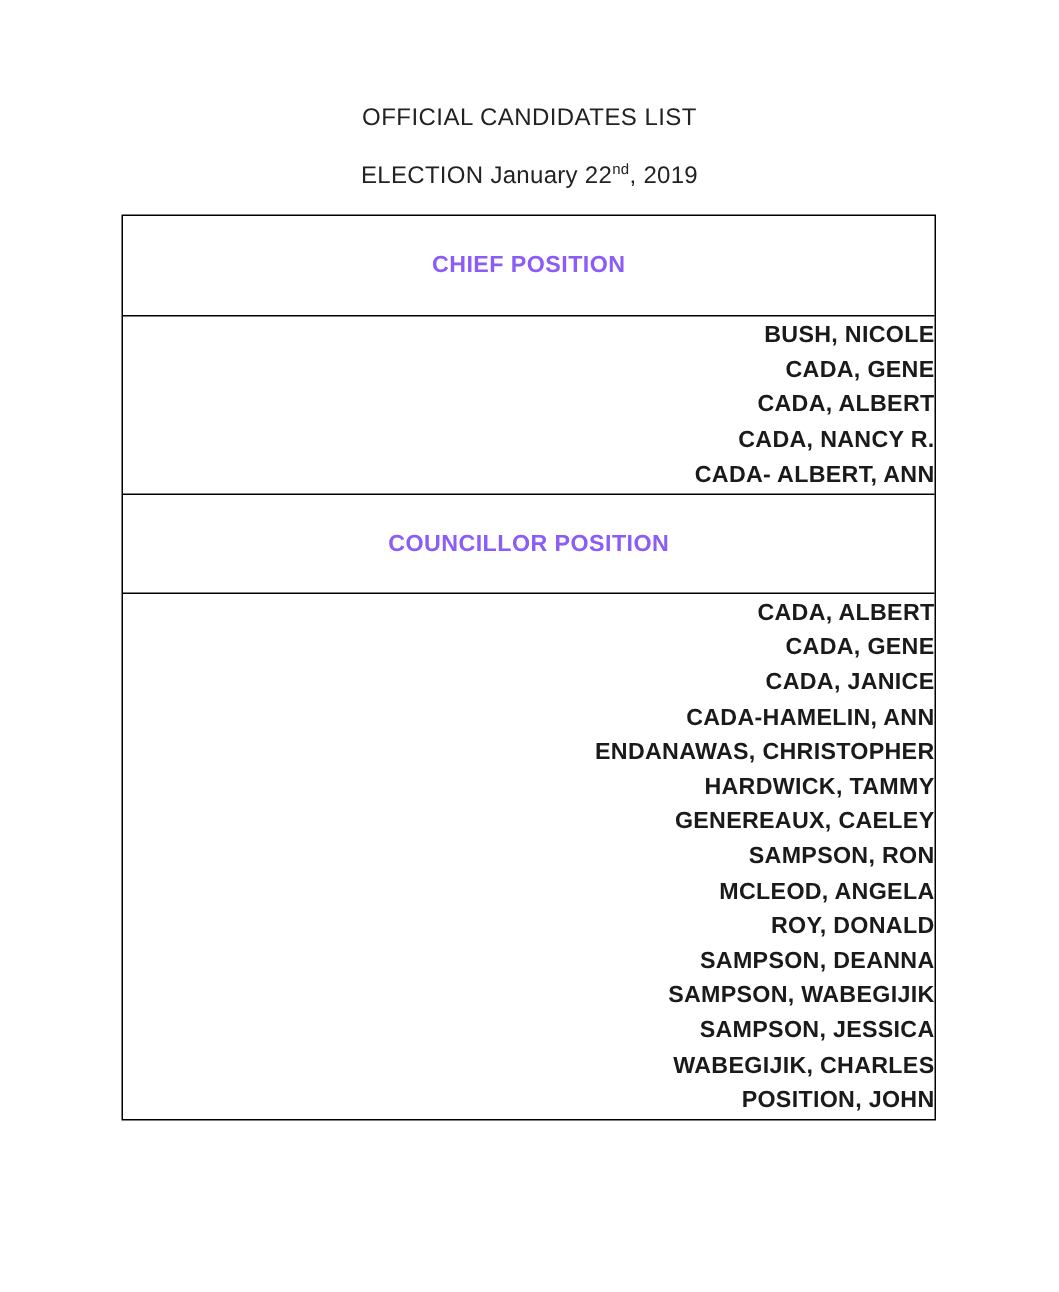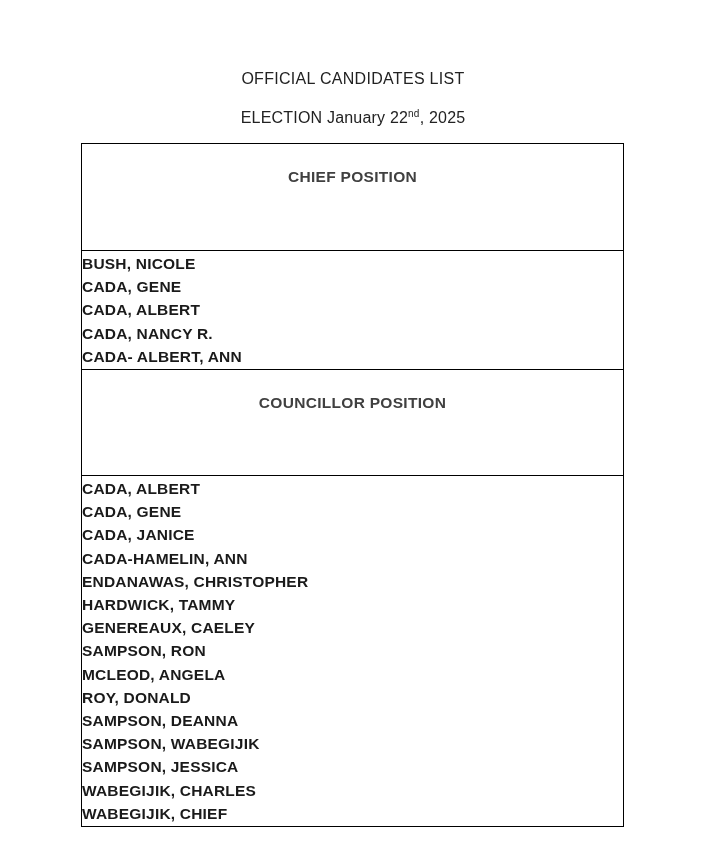--- a/index.html
+++ b/index.html
@@ -49,49 +49,48 @@
     background: #ffffff;
   }
   .section-header {
     height: 66px;
     display: flex;
     align-items: center;
     justify-content: center;
     font-size: 15.5px;
     font-weight: 700;
     letter-spacing: 0.3px;
-    color: #404040;
+    color: #8b5cf6;
   }
   .section-header + .candidate-list,
   .candidate-list + .section-header {
     border-top: 1.5px solid #000000;
   }
   .candidate-list {
     list-style: none;
-    text-align: left;
+    text-align: right;
     padding: 1px 0 1px 0;
-    margin-top: 40px;
   }
   .candidate {
     font-size: 15.5px;
     font-weight: 700;
     letter-spacing: 0.2px;
     line-height: 23.2px;
     color: #1a1a1a;
     white-space: pre;
   }
 </style>
 </head>
 <body>
 
 <div class="page">
 
   <div class="doc-title">OFFICIAL CANDIDATES LIST</div>
 
-  <div class="doc-subtitle"><span>ELECTION January 22</span><sup>nd</sup><span>, 2025</span></div>
+  <div class="doc-subtitle"><span>ELECTION January 22</span><sup>nd</sup><span>, 2019</span></div>
 
   <div class="candidates-table">
 
     <div class="section-header">CHIEF POSITION</div>
 
     <ul class="candidate-list">
         <li class="candidate">BUSH, NICOLE</li>
         <li class="candidate">CADA, GENE</li>
         <li class="candidate">CADA, ALBERT</li>
         <li class="candidate">CADA, NANCY R.</li>
@@ -108,18 +107,18 @@
         <li class="candidate">ENDANAWAS, CHRISTOPHER</li>
         <li class="candidate">HARDWICK, TAMMY</li>
         <li class="candidate">GENEREAUX, CAELEY</li>
         <li class="candidate">SAMPSON, RON</li>
         <li class="candidate">MCLEOD, ANGELA</li>
         <li class="candidate">ROY, DONALD</li>
         <li class="candidate">SAMPSON, DEANNA</li>
         <li class="candidate">SAMPSON, WABEGIJIK</li>
         <li class="candidate">SAMPSON, JESSICA</li>
         <li class="candidate">WABEGIJIK, CHARLES</li>
-        <li class="candidate">WABEGIJIK, CHIEF</li>
+        <li class="candidate">POSITION, JOHN</li>
       </ul>
 
   </div>
 
 </div>
 
 </body></html>

